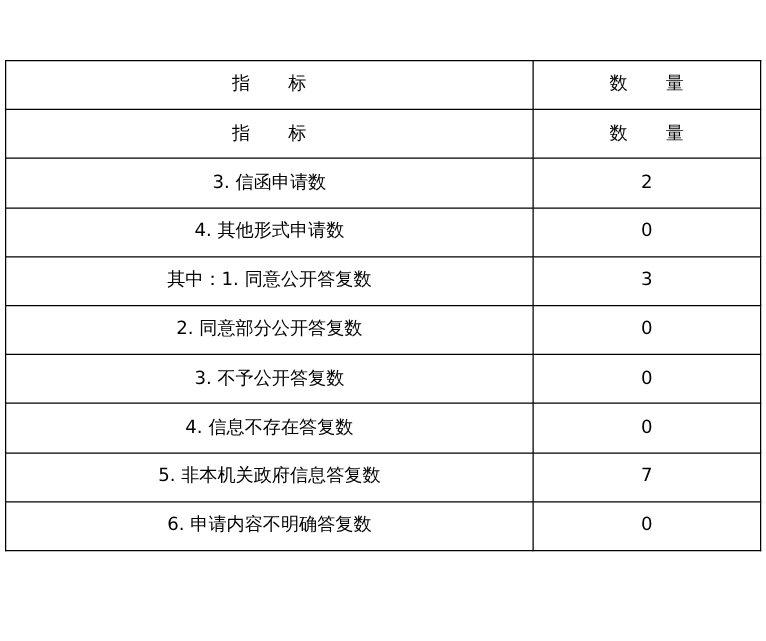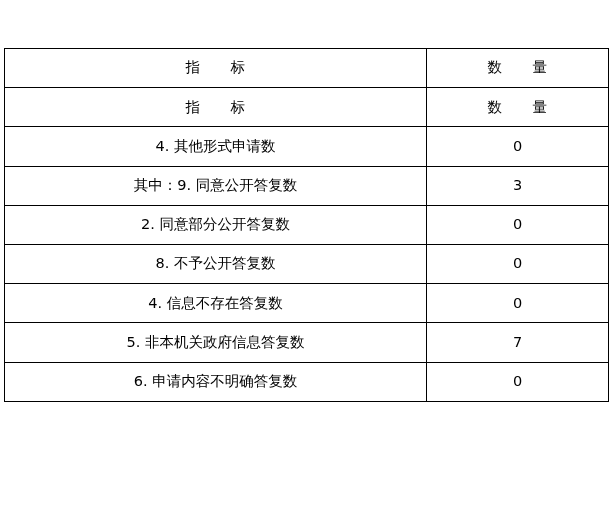--- a/index.html
+++ b/index.html
@@ -58,33 +58,37 @@
     <tbody>
       <tr>
         <td class="header-cell">指　　标</td>
         <td class="header-cell">数　　量</td>
       </tr>
       <tr>
         <td class="header-cell">指　　标</td>
         <td class="header-cell">数　　量</td>
       </tr>
       <tr>
+        <td>3. 信函申请数</td>
+        <td>2</td>
+      </tr>
+      <tr>
         <td>4. 其他形式申请数</td>
         <td>0</td>
       </tr>
       <tr>
-        <td>其中：9. 同意公开答复数</td>
+        <td>其中：1. 同意公开答复数</td>
         <td>3</td>
       </tr>
       <tr>
         <td>2. 同意部分公开答复数</td>
         <td>0</td>
       </tr>
       <tr>
-        <td>8. 不予公开答复数</td>
+        <td>3. 不予公开答复数</td>
         <td>0</td>
       </tr>
       <tr>
         <td>4. 信息不存在答复数</td>
         <td>0</td>
       </tr>
       <tr>
         <td>5. 非本机关政府信息答复数</td>
         <td>7</td>
       </tr>

